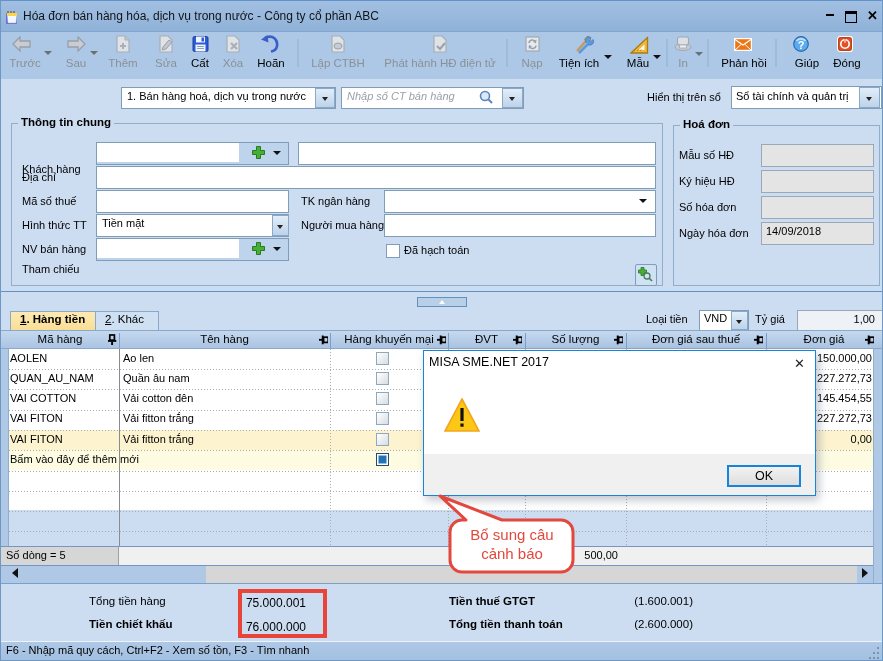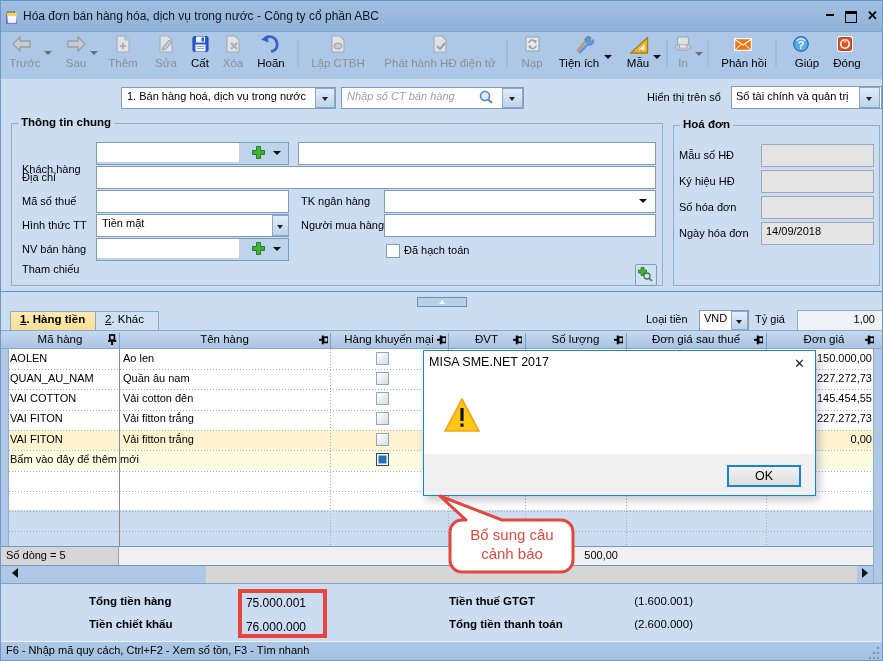--- a/index.html
+++ b/index.html
@@ -389,21 +389,21 @@
         <line x1="4.1" y1="7.5" x2="4.1" y2="11" stroke="#000" stroke-width="1.9"></line>
       </g>
       <g id="pinshape-h">
         <rect x="4.6" y="2.2" width="4.6" height="5.2" fill="none" stroke="#000" stroke-width="1.7"></rect>
         <line x1="3.7" y1="0.5" x2="3.7" y2="9.3" stroke="#000" stroke-width="1.9"></line>
         <line x1="0" y1="4.8" x2="3" y2="4.8" stroke="#000" stroke-width="1.9"></line>
       </g>
     </defs>
   </svg>
 
-  <div class="lbl" style="left:88px;top:594px;font-weight:bold;font-size:11.5px;">Tổng tiền hàng</div>
+  <div class="lbl" style="left:88px;top:594px;font-weight:normal;font-size:11.5px;">Tổng tiền hàng</div>
   <div class="lbl" style="left:230px;top:595px;width:75px;text-align:right;font-size:12px;">75.000.001</div>
   <div class="lbl" style="left:88px;top:617px;font-weight:bold;font-size:11.5px;">Tiền chiết khấu</div>
   <div class="lbl" style="left:230px;top:619px;width:75px;text-align:right;font-size:12px;">76.000.000</div>
   <div class="abs" style="left:237px;top:588px;width:81px;height:41px;border:4px solid #e8443a;"></div>
   <div class="lbl" style="left:448px;top:594px;font-weight:bold;font-size:11.5px;">Tiền thuế GTGT</div>
   <div class="lbl" style="left:600px;top:594px;width:92px;text-align:right;font-size:11.5px;">(1.600.001)</div>
   <div class="lbl" style="left:448px;top:617px;font-weight:bold;font-size:11.5px;">Tổng tiền thanh toán</div>
   <div class="lbl" style="left:600px;top:617px;width:92px;text-align:right;font-size:11.5px;">(2.600.000)</div>
 
   <div class="abs" style="left:0;top:640px;width:881px;height:21px;background:linear-gradient(#aec8e6,#a2bfe0);border-top:1px solid #ecf3fa;"></div>

